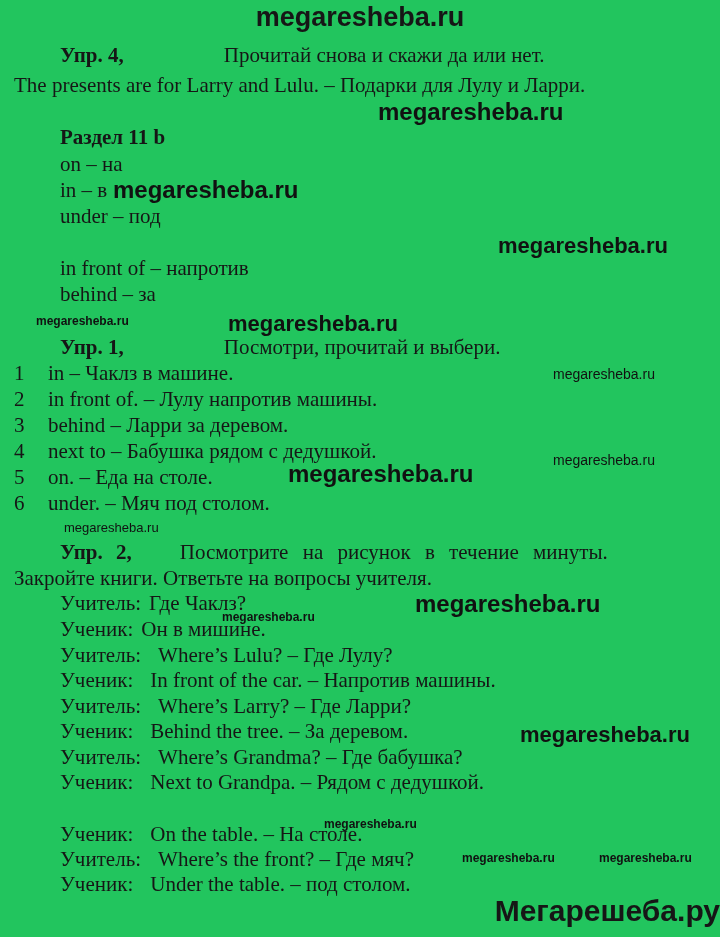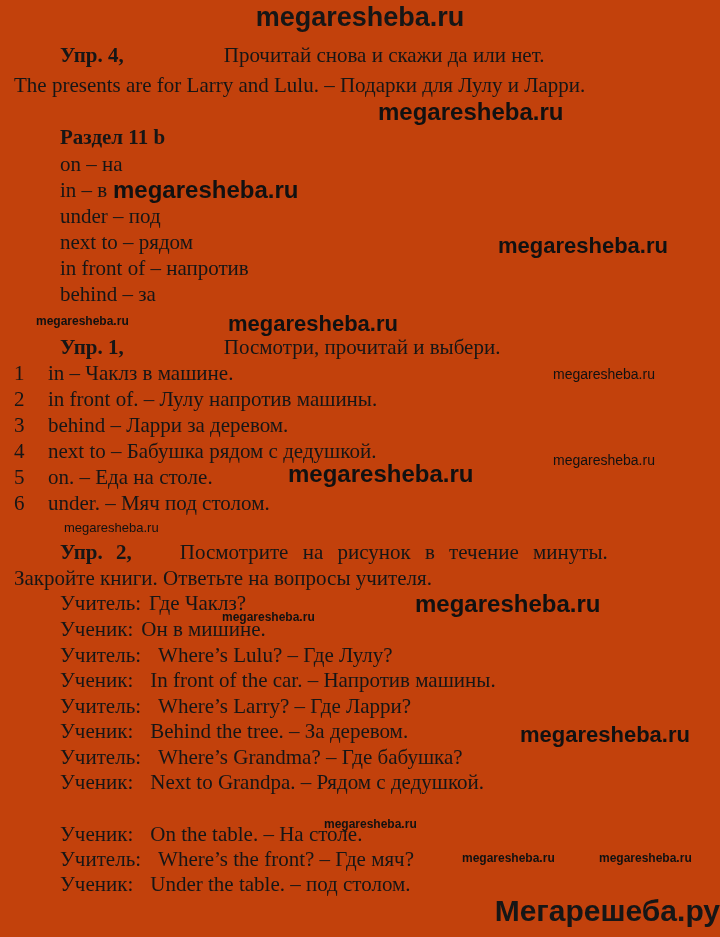--- a/index.html
+++ b/index.html
@@ -1,17 +1,17 @@
 <!DOCTYPE html>
 <html><head>
 <meta charset="utf-8">
 <style>
   html,body{margin:0;padding:0;background:#e8e8e8;}
   .page{
-    position:relative;width:720px;height:937px;background:#c2410c;
+    position:relative;width:720px;height:937px;background:#22c55e;
     color:#161616;font-family:"Liberation Serif",serif;font-size:21px;
     overflow:hidden;margin:0 auto;
   }
   .line{position:absolute;left:60px;white-space:nowrap;line-height:23px;}
   .b{font-weight:bold;}
   .brand-top{
     position:absolute;top:2px;left:0;width:100%;text-align:center;
     font-family:"Liberation Sans",sans-serif;font-weight:bold;font-size:27px;
   }
   .brand-bottom{
@@ -40,21 +40,20 @@
 
   <div class="line" style="top:44px">
     <span class="ex-label">Упр. 4,</span><span class="instr">Прочитай снова и скажи да или нет.</span>
   </div>
   <div class="line" style="top:74px;left:14px">The presents are for Larry and Lulu. – Подарки для Лулу и Ларри.</div>
 
   <div class="line b" style="top:126px">Раздел 11 b</div>
   <div class="line" style="top:153px">on – на</div>
   <div class="line" style="top:179px">in – в</div>
   <div class="line" style="top:205px">under – под</div>
-  <div class="line" style="top:231px">next to – рядом</div>
   <div class="line" style="top:257px">in front of – напротив</div>
   <div class="line" style="top:283px">behind – за</div>
 
   <div class="line" style="top:336px">
     <span class="ex-label">Упр. 1,</span><span class="instr">Посмотри, прочитай и выбери.</span>
   </div>
   <div class="line" style="top:362px;left:14px">
     <span class="num">1</span><span>in – Чаклз в машине.</span>
   </div>
   <div class="line" style="top:388px;left:14px">

